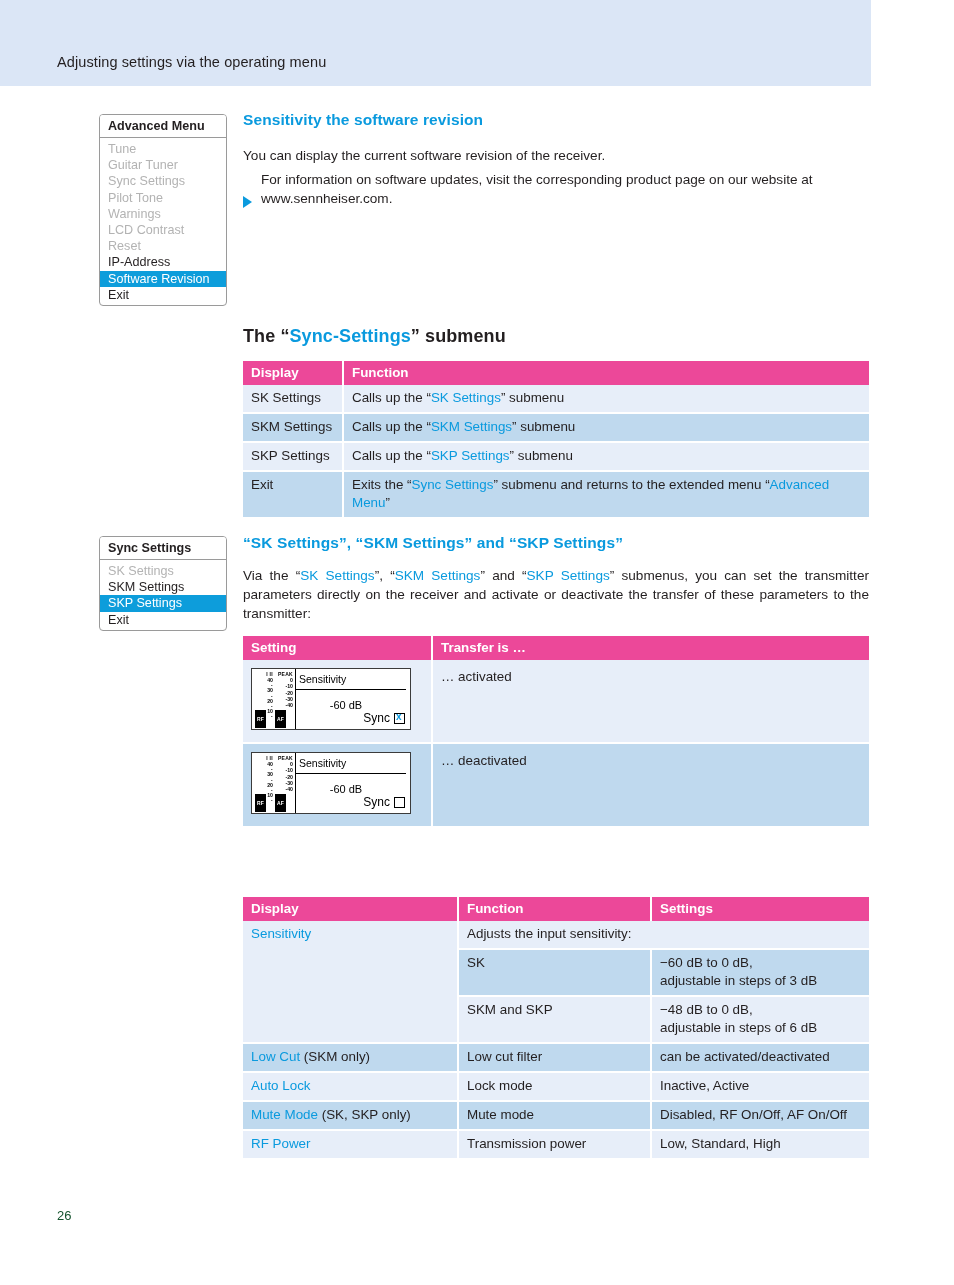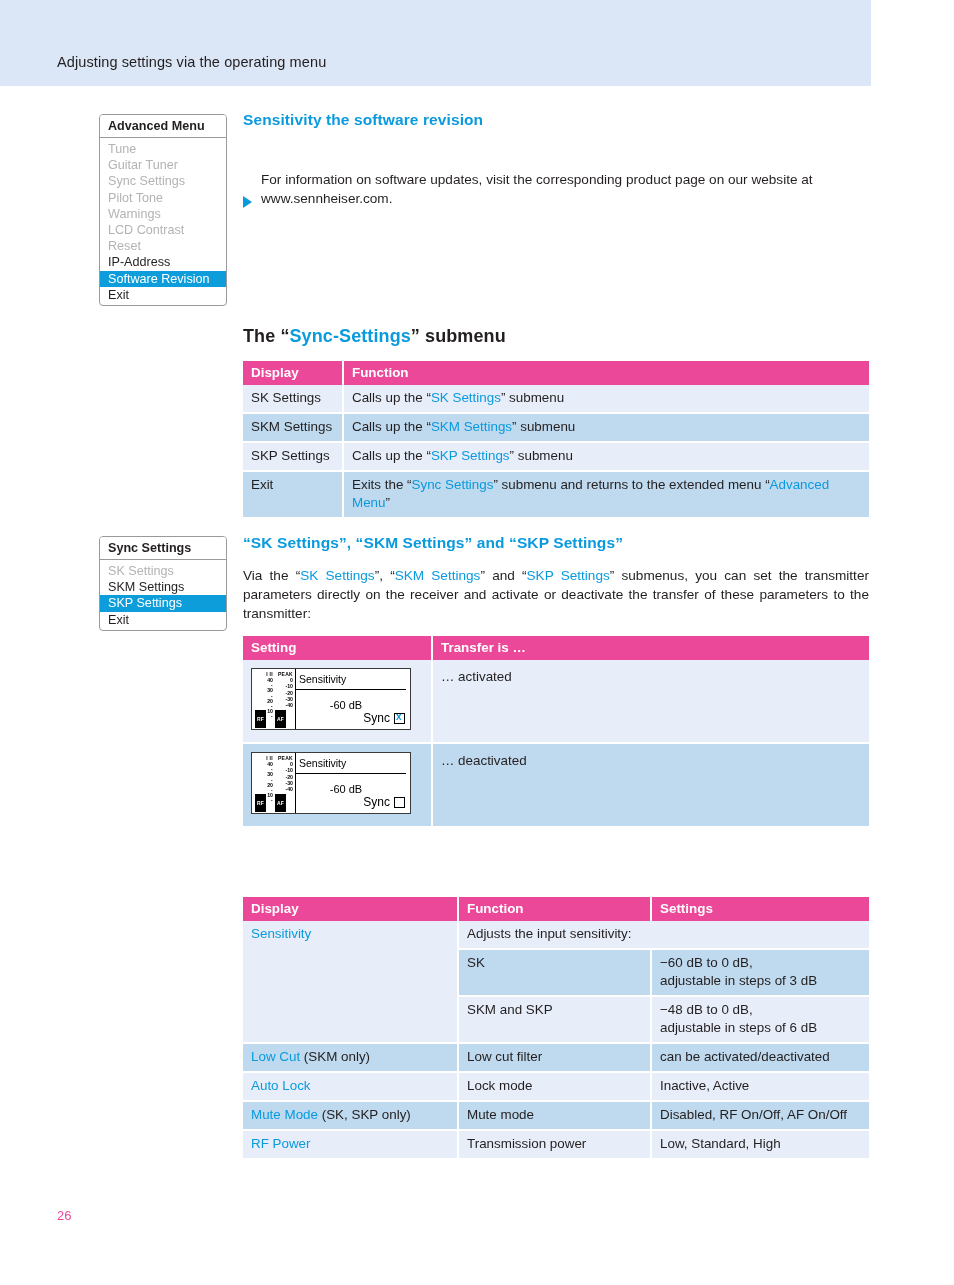--- a/index.html
+++ b/index.html
@@ -264,21 +264,21 @@
     line-height: 14px;
     position: relative;
     top: 1px;
   }
 
   .pagenum {
     position: absolute;
     left: 57px;
     top: 1208px;
     font-size: 13px;
-    color: #ec4899;
+    color: #14532d;
   }
 </style>
 </head>
 <body>
 
 <div class="header-band"></div>
 <div class="header-title">Adjusting settings via the operating menu</div>
 
 <div class="content">
 
@@ -292,20 +292,21 @@
         <div class="menu-item dim">Warnings</div>
         <div class="menu-item dim">LCD Contrast</div>
         <div class="menu-item dim">Reset</div>
         <div class="menu-item">IP-Address</div>
         <div class="menu-item sel">Software Revision</div>
         <div class="menu-item">Exit</div>
       </div>
   </div>
 
   <div class="h2" style="left:243px; top:111px;">Sensitivity the software revision</div>
+  <div class="para" style="left:243px; top:146px; width:630px;">You can display the current software revision of the receiver.</div>
   <div class="bullet-row" style="left:243px; top:170px; width:630px;align-items:flex-end;">
     <span class="tri"></span>
     <span>For information on software updates, visit the corresponding product page on our website at www.sennheiser.com.</span>
   </div>
 
   <div class="h1" style="left:243px; top:326px;"><span>The “</span><span class="blue">Sync-Settings</span><span>” submenu</span></div>
 
   <table class="tbl" id="tbl-sync" style="left:243px; top:361px; width:626px;">
     <colgroup>
         <col style="width:100px">

